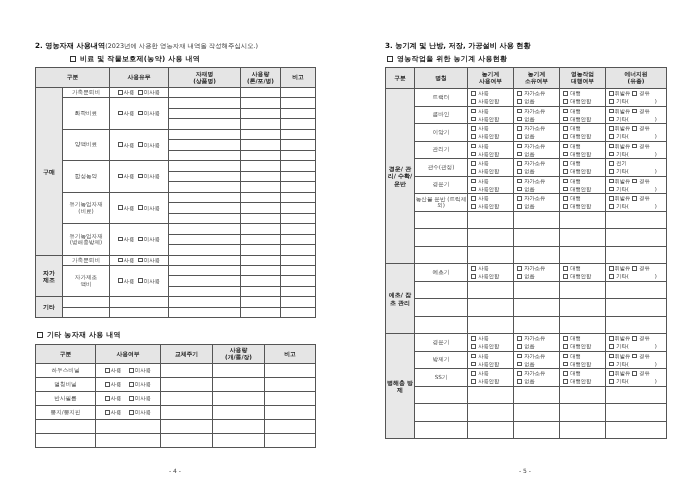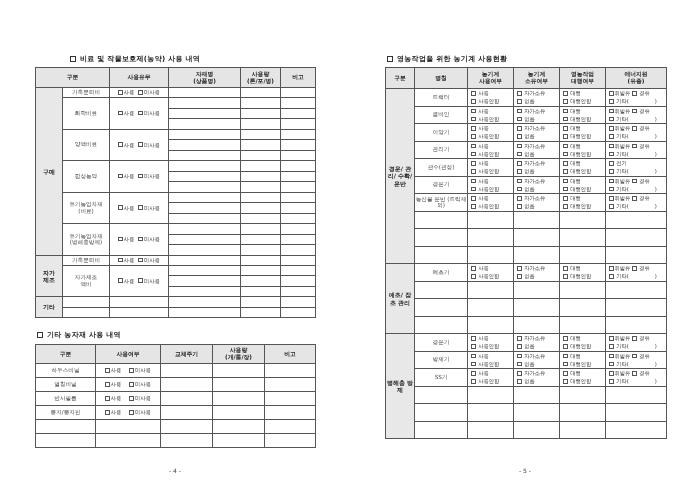--- a/index.html
+++ b/index.html
@@ -21,20 +21,23 @@
   .ck { display: inline-block; width: 4.5px; height: 4.5px; border: 0.7px solid #555; vertical-align: -0.3px; margin-right: 1px; }
   .opt-line { display: block; text-align: left; padding-left: 3px; font-size: 5.3px; line-height: 8px; white-space: nowrap; }
   .pagenum { position: absolute; top: 467px; font-size: 6px; color: #444; width: 60px; text-align: center; }
   .usage { font-size: 5.4px; }
   .usage .gap { display: inline-block; width: 4px; }
 </style>
 </head>
 <body>
 
 <div class="page left">
+  <div class="title" style="left:35px; top:41px;">
+    <span>2. 영농자재 사용내역</span><span class="note">(2023년에 사용한 영농자재 내역을 작성해주십시오.)</span>
+  </div>
   <div class="subtitle" style="left:37px; top:54px;margin-left:33px;">
     <span class="box"></span><span>비료 및 작물보호제(농약) 사용 내역</span>
   </div>
 
   <table style="left:35px; top:67px; width:280px;">
     <colgroup>
       <col style="width:27px">
         <col style="width:47px">
         <col style="width:59px">
         <col style="width:72px">
@@ -272,20 +275,21 @@
           <td></td>
           <td></td>
     </tr>
   </tbody>
     </table>
 
   <div class="pagenum" style="left:145px;">- 4 -</div>
 </div>
 
 <div class="page right">
+  <div class="title" style="left:35px; top:41px;">3. 농기계 및 난방, 저장, 가공설비 사용 현황</div>
   <div class="subtitle" style="left:37px; top:54px;">
     <span class="box"></span><span>영농작업을 위한 농기계 사용현황</span>
   </div>
 
   <table id="mach" style="left:35px; top:67px; width:281px;">
     <colgroup>
       <col style="width:29px">
         <col style="width:53px">
         <col style="width:46px">
         <col style="width:46px">

